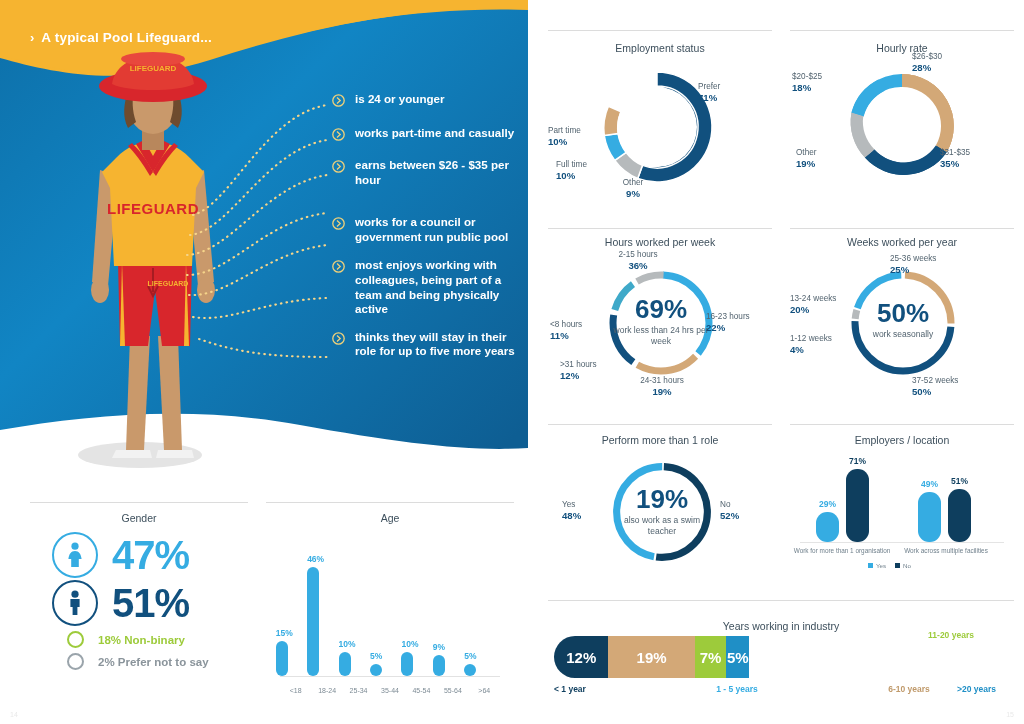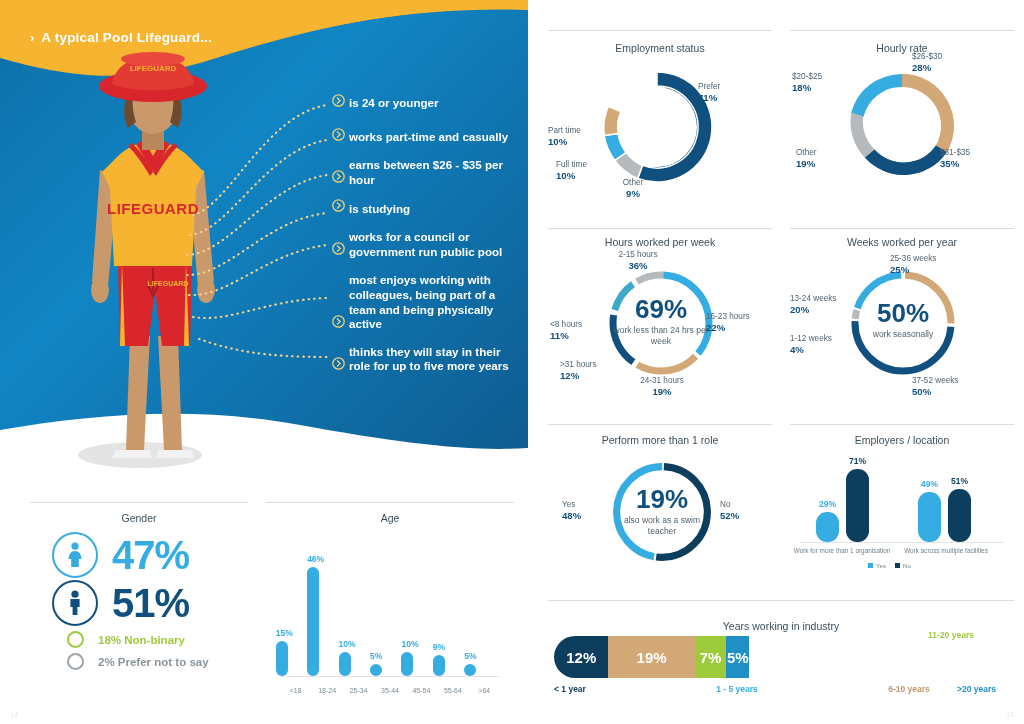--- a/index.html
+++ b/index.html
@@ -14,21 +14,21 @@
   .left-panel { position: absolute; left: 0; top: 0; width: 528px; height: 488px; overflow: hidden; }
   .left-bg { position: absolute; inset: 0; }
   .left-title-wrap {
     position: absolute; left: 30px; top: 30px; display: flex; align-items: center; gap: 7px;
     z-index: 6;
   }
   .chev { color: #ffffff; font-size: 13px; font-weight: bold; line-height: 1; }
   .left-title { color: #ffffff; font-size: 13.5px; font-weight: bold; letter-spacing: .2px; }
 
   .bullets { position: absolute; left: 332px; top: 92px; width: 190px; z-index: 6; }
-  .bullet { display: flex; align-items: flex-end; gap: 4px; margin-bottom: 13px; }
+  .bullet { display: flex; align-items: flex-start; gap: 10px; margin-bottom: 13px; }
   .bullet-icon { flex: 0 0 auto; margin-top: 1px; }
   .bullet-text { color: #ffffff; font-size: 11.6px; font-weight: bold; line-height: 1.26; }
 
   
   .card { position: absolute; }
   .card-rule { position: absolute; left: 0; top: 0; height: 1px; background: #dcdcdc; }
   .card-title {
     position: absolute; width: 100%; text-align: center;
     color: #3d4f5c; font-size: 10.5px; font-weight: normal;
   }
@@ -161,37 +161,28 @@
       </div>
       <div class="bullet" style="margin-bottom:13px">
         <span class="bullet-icon">
           <svg width="13" height="13" viewBox="0 0 13 13">
               <circle cx="6.5" cy="6.5" r="5.7" fill="none" stroke="#F0D17A" stroke-width="1.3"></circle>
               <path d="M5,3.6 L8.2,6.5 L5,9.4" fill="none" stroke="#F0D17A" stroke-width="1.3"></path>
             </svg>
         </span>
         <span class="bullet-text">works part-time and casually</span>
       </div>
-      <div class="bullet" style="margin-bottom:10px">
+      <div class="bullet" style="margin-bottom:28px">
         <span class="bullet-icon">
           <svg width="13" height="13" viewBox="0 0 13 13">
               <circle cx="6.5" cy="6.5" r="5.7" fill="none" stroke="#F0D17A" stroke-width="1.3"></circle>
               <path d="M5,3.6 L8.2,6.5 L5,9.4" fill="none" stroke="#F0D17A" stroke-width="1.3"></path>
             </svg>
         </span>
         <span class="bullet-text">earns between $26 - $35 per hour</span>
-      </div>
-      <div class="bullet" style="margin-bottom:14px">
-        <span class="bullet-icon">
-          <svg width="13" height="13" viewBox="0 0 13 13">
-              <circle cx="6.5" cy="6.5" r="5.7" fill="none" stroke="#F0D17A" stroke-width="1.3"></circle>
-              <path d="M5,3.6 L8.2,6.5 L5,9.4" fill="none" stroke="#F0D17A" stroke-width="1.3"></path>
-            </svg>
-        </span>
-        <span class="bullet-text">is studying</span>
       </div>
       <div class="bullet" style="margin-bottom:14px">
         <span class="bullet-icon">
           <svg width="13" height="13" viewBox="0 0 13 13">
               <circle cx="6.5" cy="6.5" r="5.7" fill="none" stroke="#F0D17A" stroke-width="1.3"></circle>
               <path d="M5,3.6 L8.2,6.5 L5,9.4" fill="none" stroke="#F0D17A" stroke-width="1.3"></path>
             </svg>
         </span>
         <span class="bullet-text">works for a council or government run public pool</span>
       </div>

